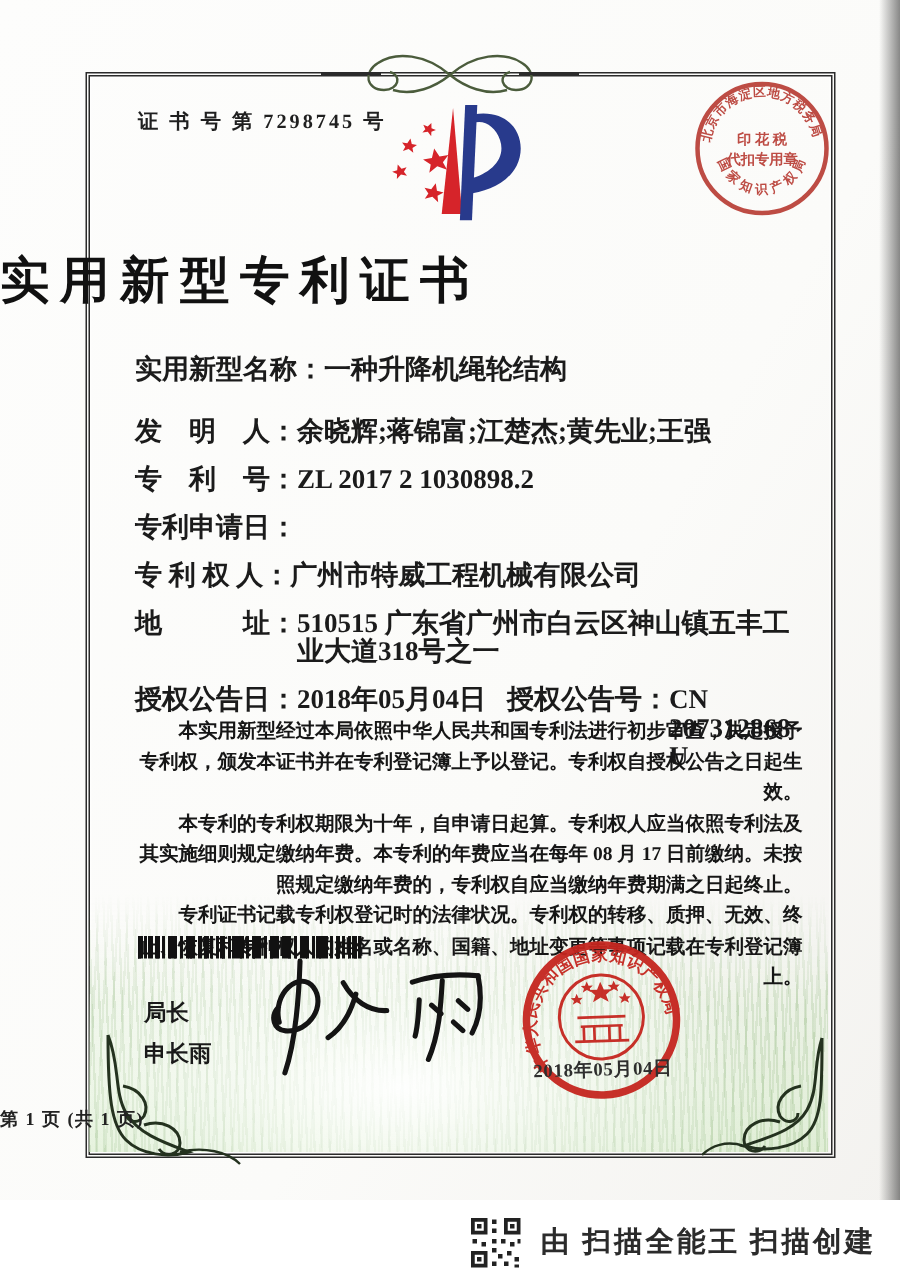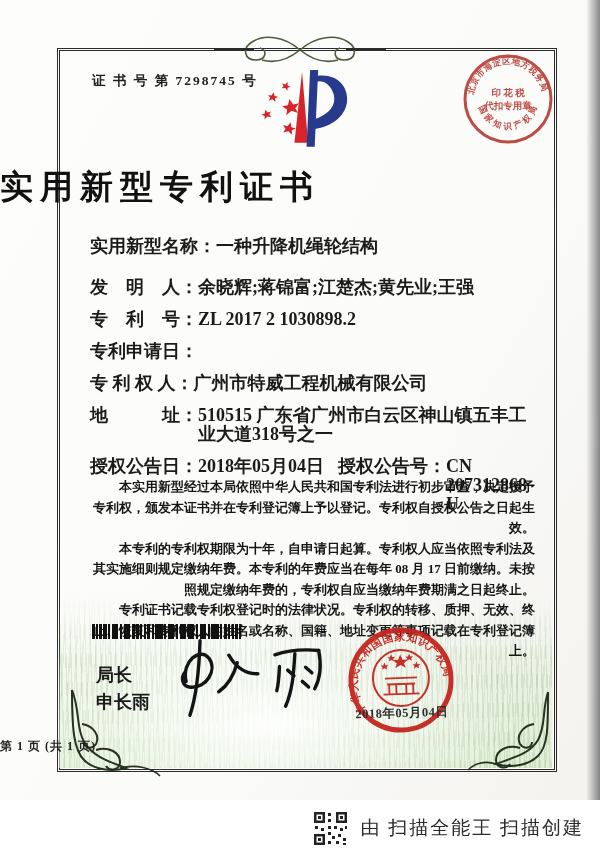--- a/index.html
+++ b/index.html
@@ -60,42 +60,42 @@
     font-weight:600;text-align:right;
   }
   .paras p{margin:0;text-indent:2em;}
   .barcode{
     position:absolute;left:92px;top:624px;width:149px;height:15px;
     background:
       repeating-linear-gradient(90deg,#111 0 2px,transparent 2px 4px),
       repeating-linear-gradient(90deg,#111 0 1px,transparent 1px 7px),
       repeating-linear-gradient(90deg,#111 0 3px,transparent 3px 11px);
   }
-  .director{position:absolute;left:96px;top:662px;font-size:18px;font-weight:700;
+  .director{position:absolute;left:96px;top:662px;font-size:15px;font-weight:700;
     color:#1a1a1a;line-height:27px;font-family:"Liberation Sans","DejaVu Sans",sans-serif;}
   .signature{position:absolute;left:172px;top:634px;width:160px;height:86px;transform:rotate(-3deg);}
   .office-seal{position:absolute;left:347px;top:626px;width:108px;height:108px;opacity:.95;transform:rotate(-2deg);}
   .seal-date{
     position:absolute;left:346px;top:705px;width:112px;text-align:center;
     font-size:12.5px;font-weight:700;color:#2e2e2e;letter-spacing:.5px;transform:rotate(-1.5deg);
   }
   .page-footer{
     position:absolute;left:0;top:738px;width:600px;text-align:left;
     font-size:12px;font-weight:600;color:#222;letter-spacing:1px;
   }
   .ornament-top{position:absolute;left:214px;top:30px;width:172px;height:38px;}
   .flourish-bl{position:absolute;left:60px;top:684px;width:120px;height:100px;}
   .flourish-br{position:absolute;left:468px;top:688px;width:90px;height:90px;}
   .appstrip{
     position:absolute;left:0;top:800px;width:600px;height:56px;background:#fff;
     display:flex;align-items:center;justify-content:flex-end;gap:12px;padding-right:16px;box-sizing:border-box;
   }
   .qr{width:37px;height:37px;}
   .apptext{
-    font-size:19px;font-weight:400;color:#2b2b2b;letter-spacing:2px;
+    font-size:19px;font-weight:700;color:#2b2b2b;letter-spacing:2px;
     font-family:"Liberation Serif","DejaVu Serif",serif;
   }
 </style>
 </head>
 <body>
 
 <div class="photo">
 
   <div class="frame"></div>
   <div class="green-band"></div>

